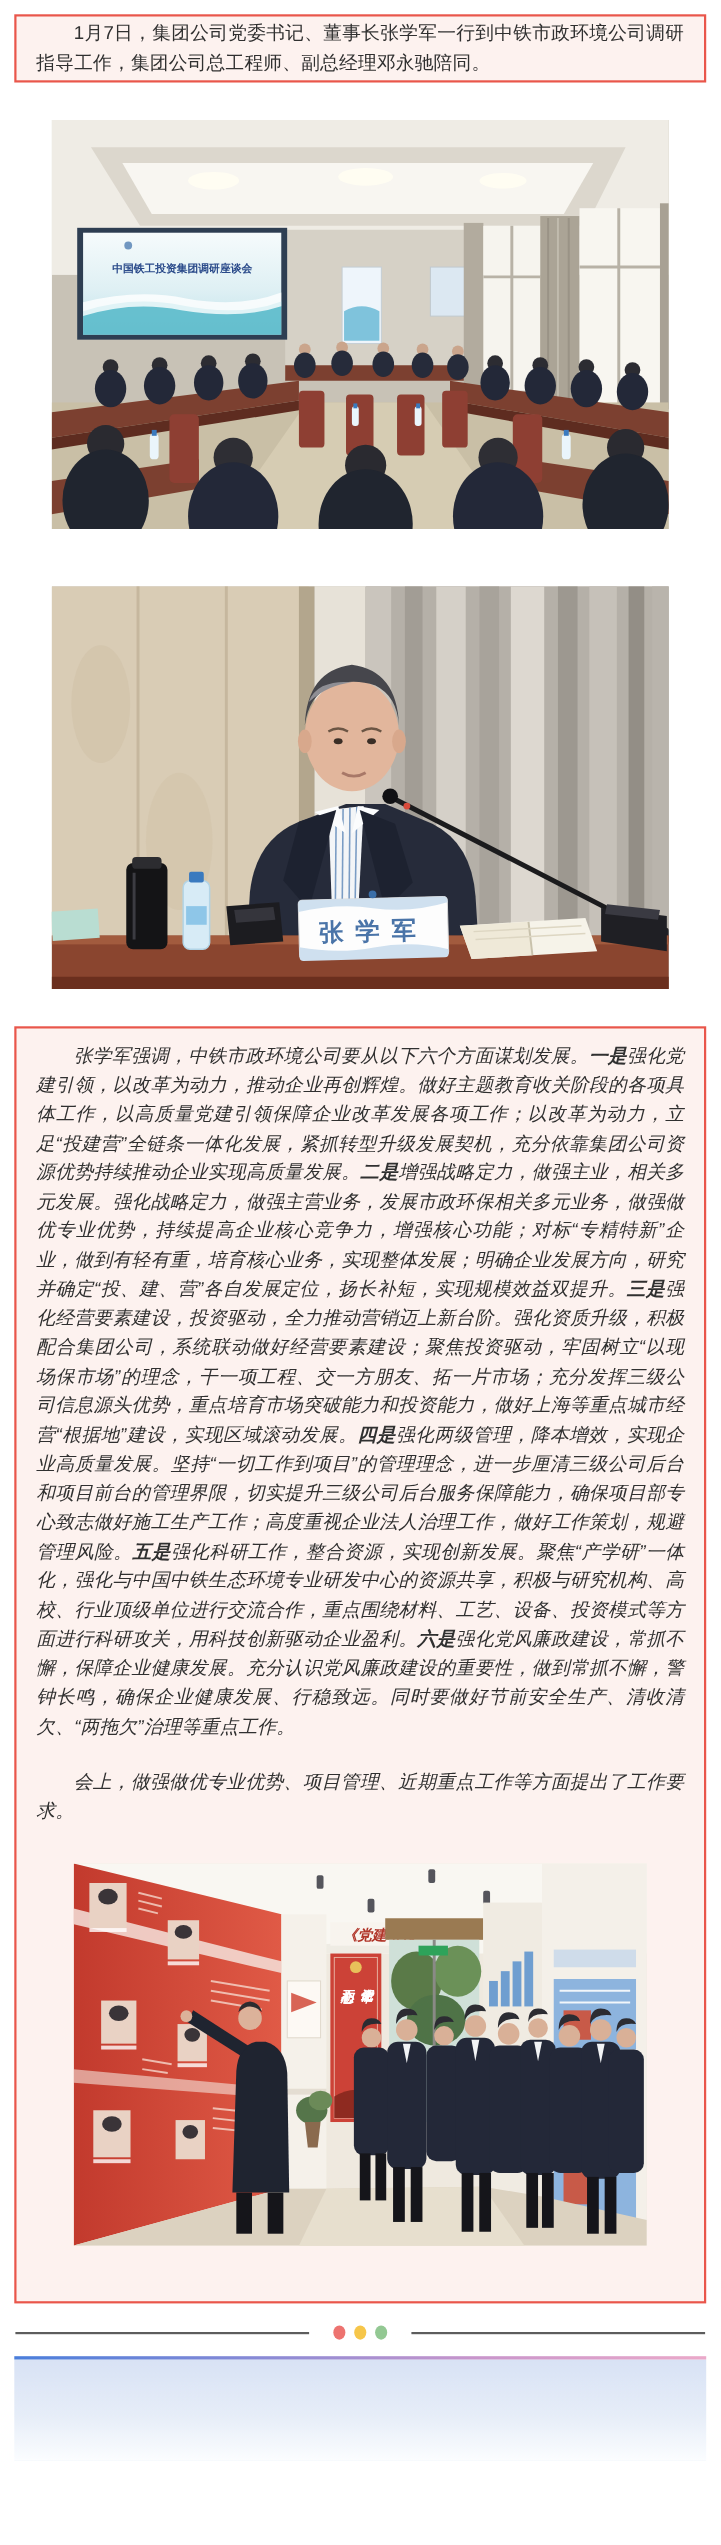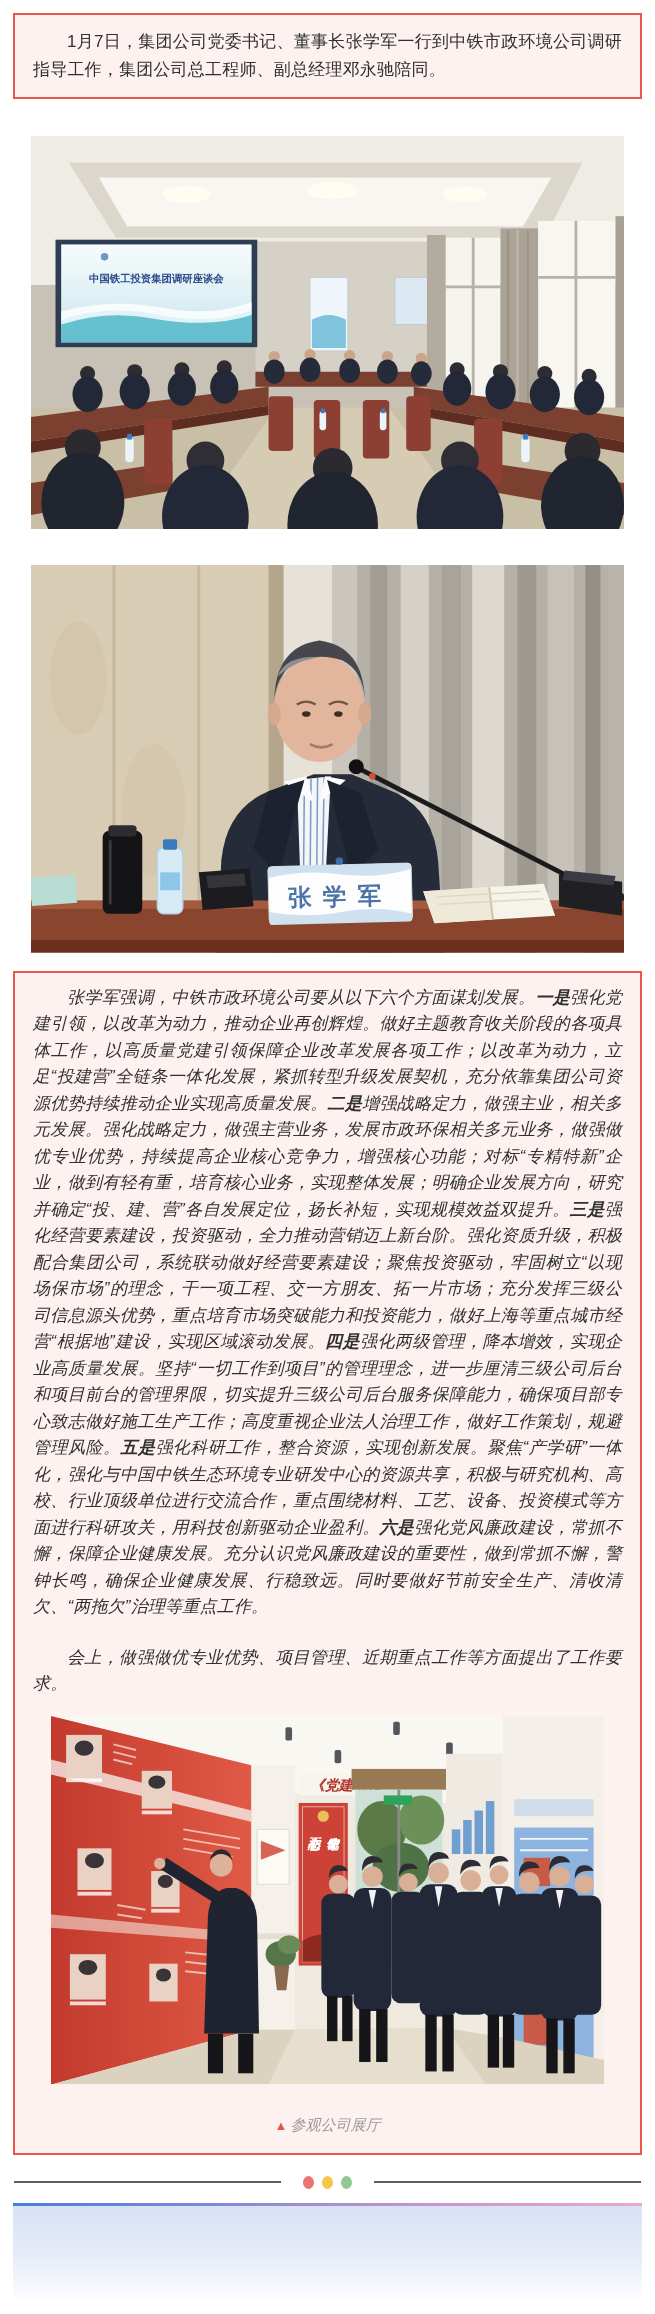--- a/index.html
+++ b/index.html
@@ -9,38 +9,38 @@
     color:#303030;
     -webkit-font-smoothing:antialiased;
   }
   .page{width:629px;margin:0 auto;padding-top:13px;}
 
   
   .callout{
     border:2px solid #e9564b;
     background:#fdf2ef;
     box-sizing:border-box;
-    padding:13px 18px;
-    margin:0 0 19px 0;
+    padding:1px 18px;
+    margin:0 0 9px 0;
   }
   .callout p{
     margin:0;
     font-size:17px;
     line-height:28px;
     text-indent:2em;
     text-align:justify;
     letter-spacing:.2px;
   }
   .callout-main{padding:12px 18px 16px 18px;margin:0;font-style:italic;}
   .callout-main p{line-height:26.5px;}
   .callout-main .second{margin-top:24px;}
   .callout-main b{font-weight:700;}
 
   
-  figure.photo{margin:0;padding:18px;line-height:0;}
+  figure.photo{margin:16px;padding:18px;line-height:0;}
   figure.photo svg{display:block;width:100%;height:auto;}
   .photo-1{margin:11px 0 8px 0;}
   .photo-2{margin:12px 0 14px 0;}
   .photo-3{margin:16px 0 0 0;}
 
   
   .caption{
     margin-top:12px;
     text-align:center;
     font-size:15px;
@@ -502,23 +502,20 @@
               <rect x="414" y="316" width="12" height="60"></rect>
             <rect x="462" y="316" width="12" height="56"></rect>
               <rect x="478" y="316" width="12" height="56"></rect>
             <rect x="524" y="320" width="12" height="58"></rect>
               <rect x="542" y="320" width="12" height="58"></rect>
           </g>
         </g>
       </svg>
     </figure>
 
-    <figcaption class="caption">
-      <span class="tri">▲</span><span>参观公司展厅</span>
-    </figcaption>
   </section>
 
   <div class="divider">
     <span class="line"></span>
     <span class="dots">
       <span class="dot dot-red"></span>
       <span class="dot dot-yellow"></span>
       <span class="dot dot-green"></span>
     </span>
     <span class="line"></span>

